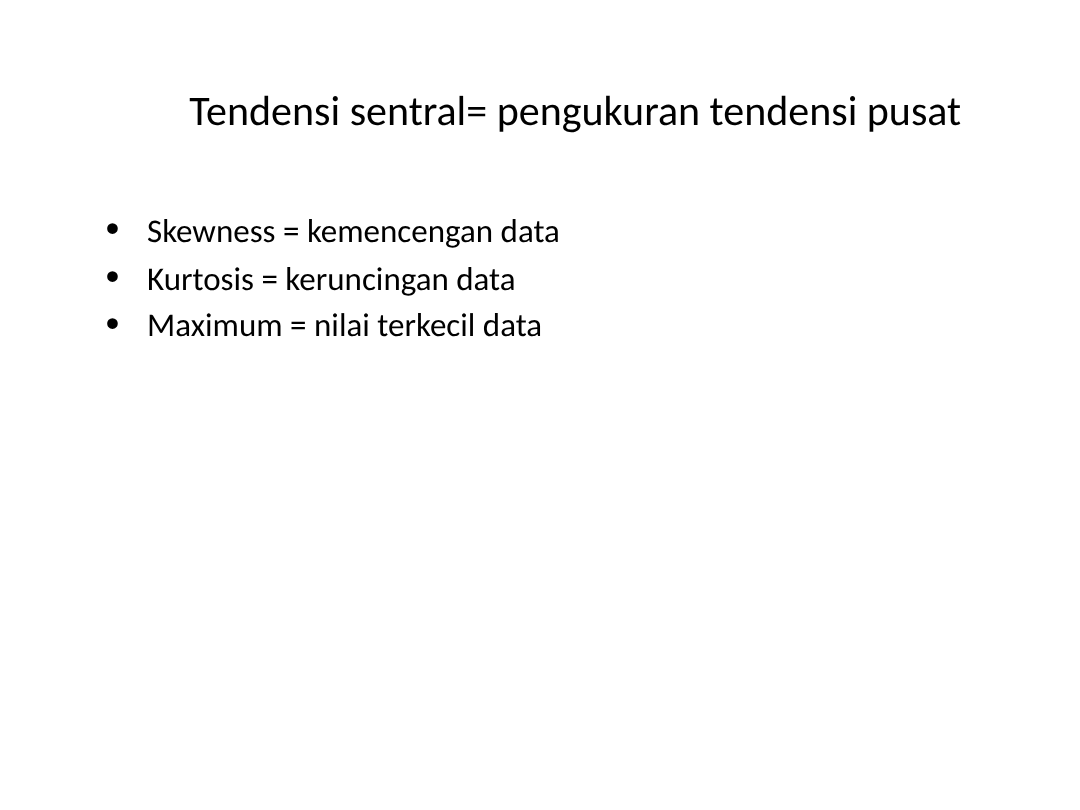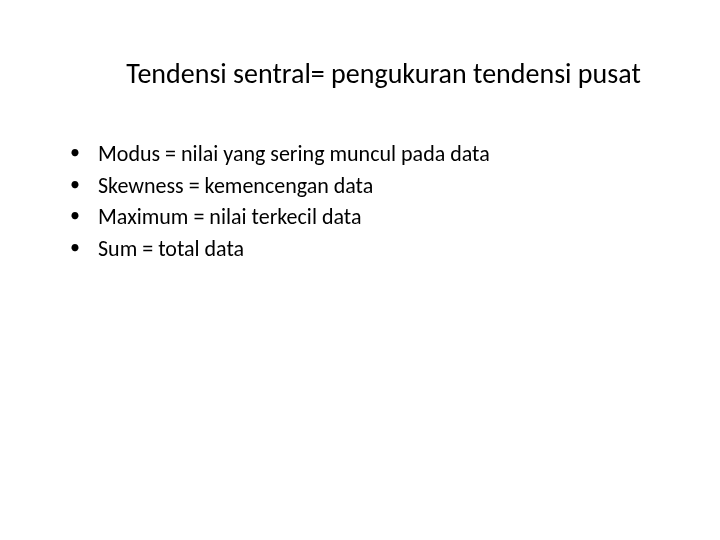--- a/index.html
+++ b/index.html
@@ -47,18 +47,17 @@
       top: 0;
       font-size: 20px;
     }
   </style>
 </head>
 <body>
 
 <div class="slide">
   <h1 class="title">Tendensi sentral= pengukuran tendensi pusat</h1>
   <ul class="bullet-list">
-    <li class="bullet-item">Modus = nilai yang sering muncul pada data</li>
     <li class="bullet-item">Skewness = kemencengan data</li>
+    <li class="bullet-item">Kurtosis = keruncingan data</li>
     <li class="bullet-item">Maximum = nilai terkecil data</li>
-    <li class="bullet-item">Sum = total data</li>
   </ul>
 </div>
 
 </body></html>

